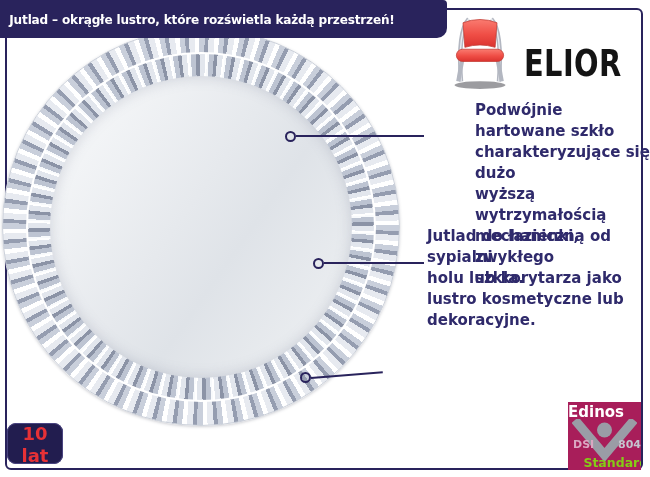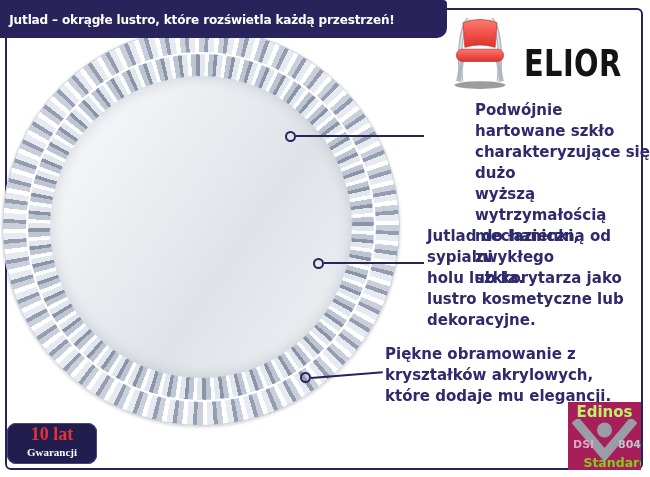--- a/index.html
+++ b/index.html
@@ -64,35 +64,34 @@
     position:absolute; width:11px; height:11px; border-radius:50%;
     border:2.5px solid #29235c; box-sizing:border-box; background:transparent; z-index:4;
   }
   .cline{ position:absolute; height:2px; background:#29235c; z-index:3; }
   .feature{
     position:absolute; color:#2f2a6b; font-weight:bold; font-size:15px;
     line-height:21px; white-space:pre-line;
   }
   
   .badge-warranty{
-    position:absolute; left:7px; top:423px; width:90px; height:41px;
+    position:absolute; left:7px; top:423px; width:56px; height:41px;
     background:#221d4f; border-radius:9px; text-align:center; z-index:6;
     box-shadow:0 0 0 1px #4a4480 inset;
-    font-family:Liberation Serif, serif;
   }
   .warranty-years{ color:#e73136; font-weight:bold; font-size:18px; line-height:22px; }
   .warranty-label{ color:#ffffff; font-weight:bold; font-size:11px; line-height:15px; }
   
   .badge-edinos{
     position:absolute; left:568px; top:402px; width:73px; height:68px;
     background:#a81e5a; z-index:6; overflow:hidden;
   }
   .edinos-brand{
-    position:absolute; top:1px; left:0; width:100%; text-align:center;
-    color:#bef264; font-weight:bold; font-size:15px;
+    position:absolute; top:1px; left:0; width:100%; text-align:left;
+    color:#ffffff; font-weight:bold; font-size:15px;
   }
   .edinos-v{ position:absolute; left:4px; top:17px; }
   .edinos-dsi{ position:absolute; left:5px; top:36px; font-size:11px; font-weight:bold; color:#dba7c2; z-index:2; }
   .edinos-804{ position:absolute; right:0; top:36px; font-size:11px; font-weight:bold; color:#c4c5ce; z-index:2; }
   .edinos-standards{
     position:absolute; bottom:0px; left:0; width:100%; text-align:center;
     color:#84cc16; font-weight:bold; font-size:12.5px; z-index:3;padding-left:15px;
   }
 </style>
 </head>
@@ -144,23 +143,20 @@
 
   <div class="dot" style="left:313px; top:258px;"></div>
   <div class="cline" style="left:324px; top:262px; width:100px;"></div>
   <div class="feature" style="left:427px; top:226px;">Jutlad do łazienki, sypialni
 holu lub korytarza jako
 lustro kosmetyczne lub
 dekoracyjne.</div>
 
   <div class="dot" style="left:300px; top:372px;"></div>
   <div class="cline" style="left:311px; top:377px; width:72px; transform:rotate(-4.5deg); transform-origin:left center;"></div>
-  <div class="feature" style="left:385px; top:344px;">Piękne obramowanie z
-kryształków akrylowych,
-które dodaje mu elegancji.</div>
 
   <div class="badge-warranty">
     <div class="warranty-years">10 lat</div>
     <div class="warranty-label">Gwarancji</div>
   </div>
 
   <div class="badge-edinos">
     <div class="edinos-brand">Edinos</div>
     <svg class="edinos-v" width="65" height="44" viewBox="0 0 65 44">
       <path d="M3 1 L32.5 36 L62 1" stroke="#9a9ca6" stroke-width="9" fill="none"></path>

